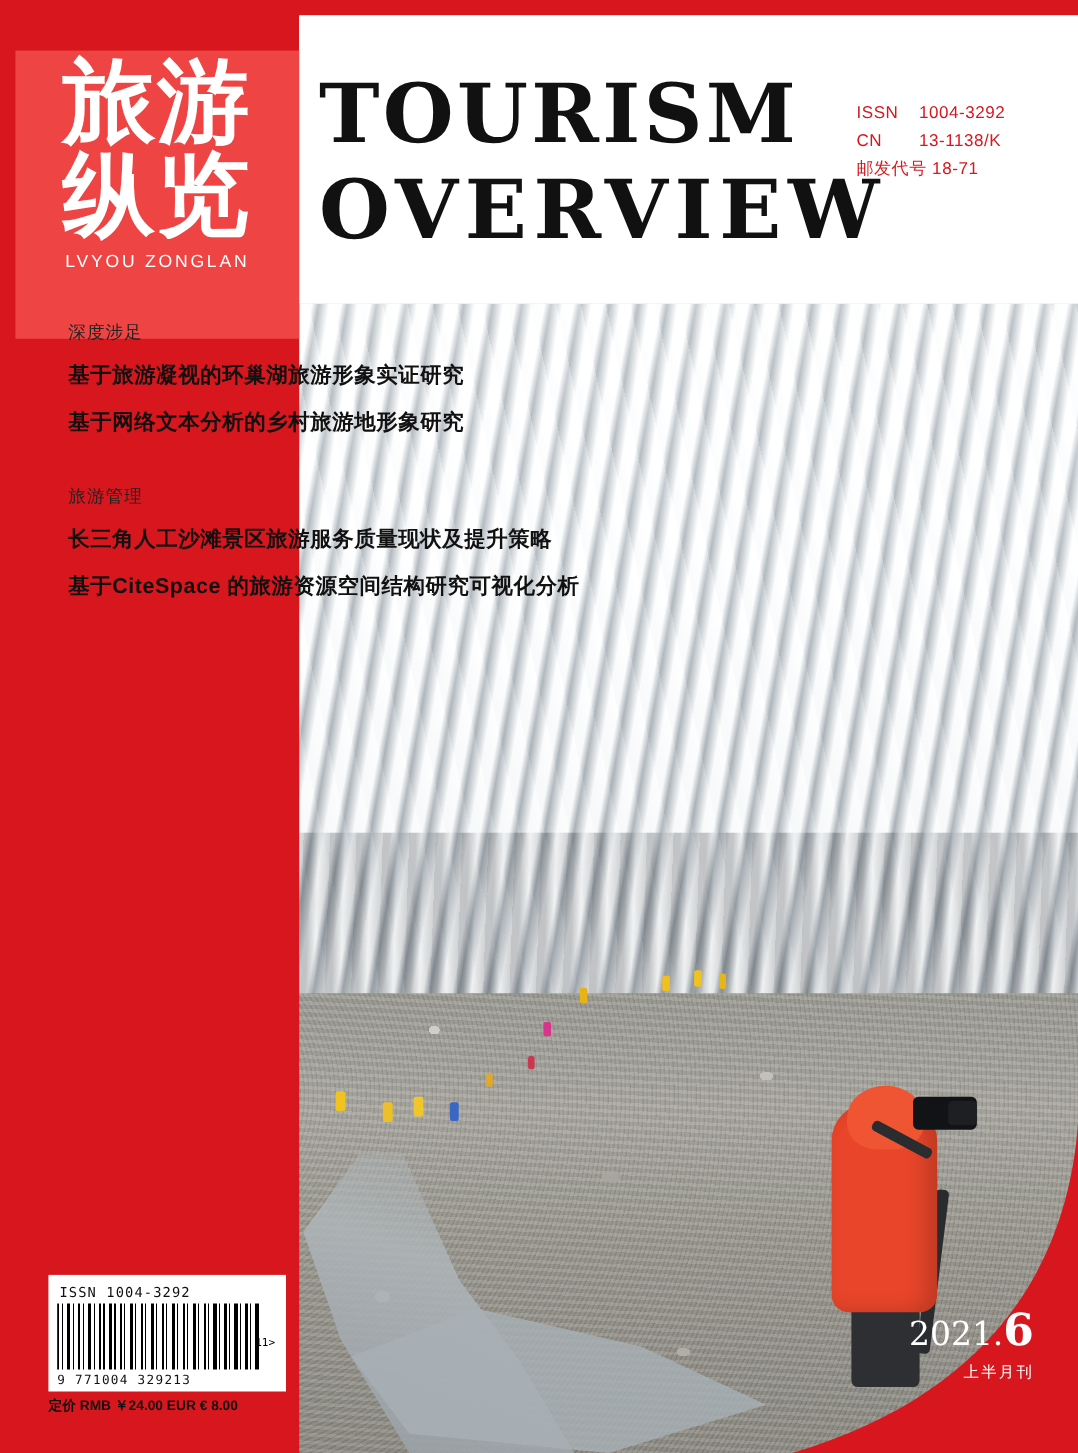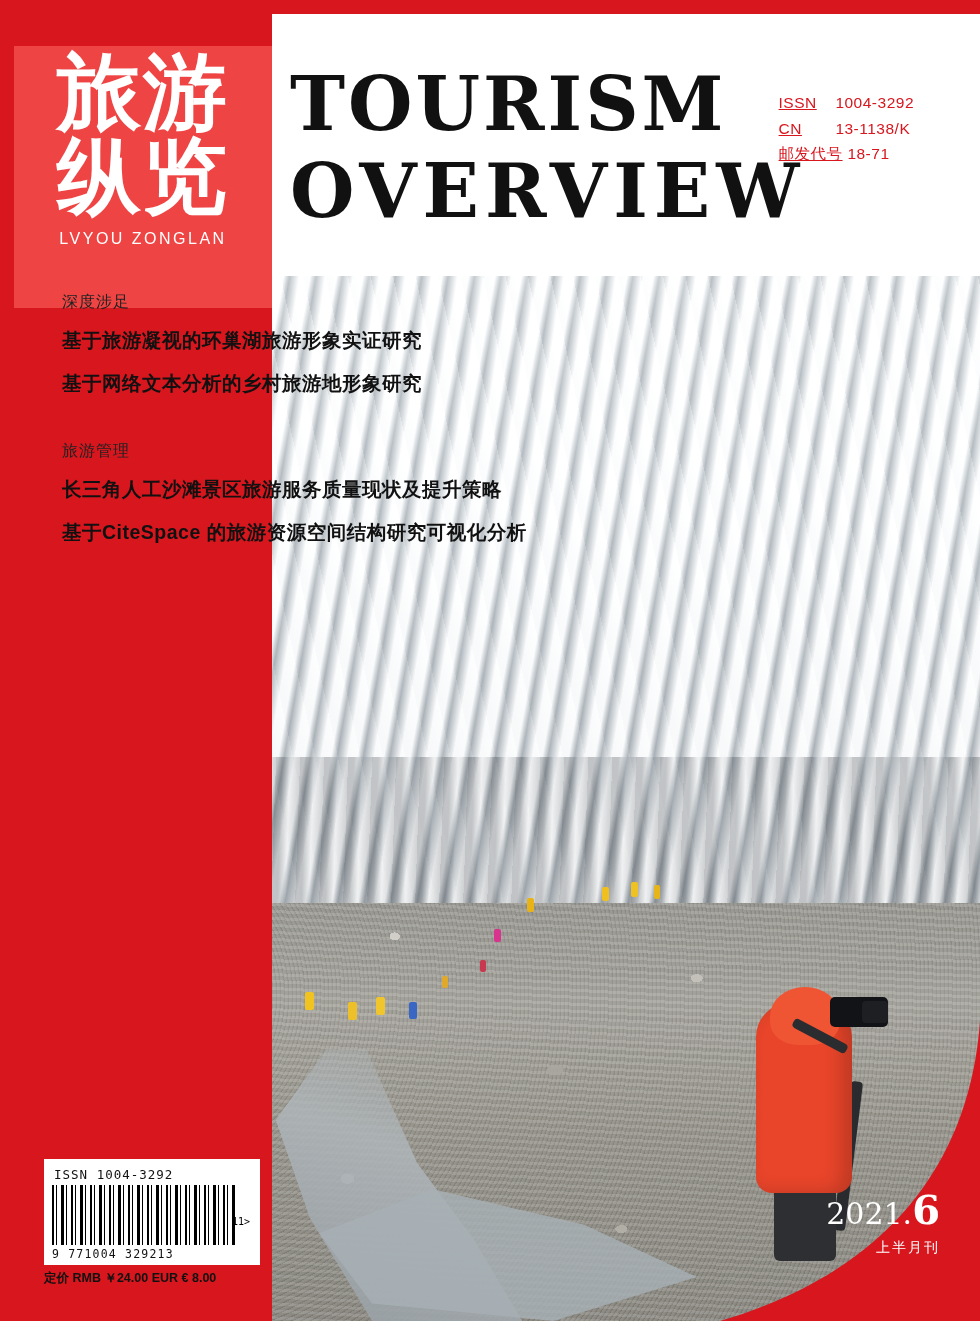--- a/index.html
+++ b/index.html
@@ -19,21 +19,21 @@
   .logo-cn .l2{font-size:84px;display:block;margin-top:4px;}
   .logo-py{color:#fff;font-size:16px;letter-spacing:2.5px;font-family:"Liberation Sans",sans-serif;margin-top:14px;text-align:center;}
 
   
   .header-white{position:absolute;left:272px;top:14px;width:708px;height:262px;background:#fff;z-index:4;}
   .title-en{position:absolute;left:18px;top:54px;width:640px;color:#111;font-family:"DejaVu Serif",serif;font-weight:bold;}
   .title-en .t1{font-size:74px;letter-spacing:3px;line-height:0.98;display:block;}
   .title-en .t2{font-size:74px;letter-spacing:6px;line-height:0.98;display:block;margin-top:14px;}
   .issn-block{position:absolute;right:66px;top:76px;text-align:left;color:#d7161e;font-size:15.5px;
               font-family:"Liberation Sans",sans-serif;line-height:1.65;letter-spacing:0.5px;}
-  .issn-block div span.lbl{display:inline-block;min-width:52px;text-decoration:underline;}
+  .issn-block div span.lbl{display:inline-block;min-width:52px;}
 
   
   .photo{position:absolute;left:36px;top:276px;width:944px;height:1045px;z-index:1;overflow:hidden;
          background:#9aa0a4;}
   
   .sky{position:absolute;left:0;top:0;width:100%;height:58%;
        background:linear-gradient(180deg,#e9ecee 0%,#dfe3e6 18%,#cfd4d8 42%,#b9bfc4 70%,#9ea4a9 100%);}
   .ice{position:absolute;left:0;top:0;width:100%;height:62%;
        background:
         repeating-linear-gradient(100deg, rgba(255,255,255,0.85) 0px, rgba(255,255,255,0.85) 10px,

